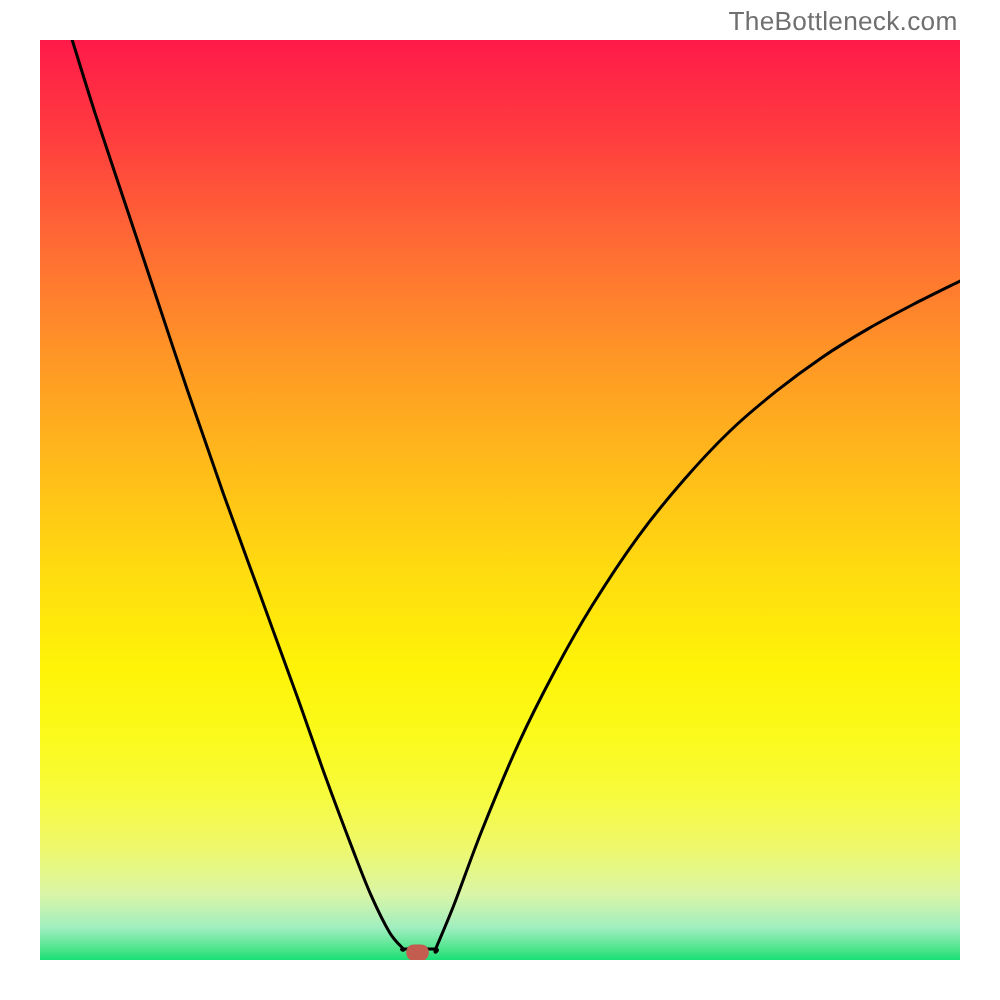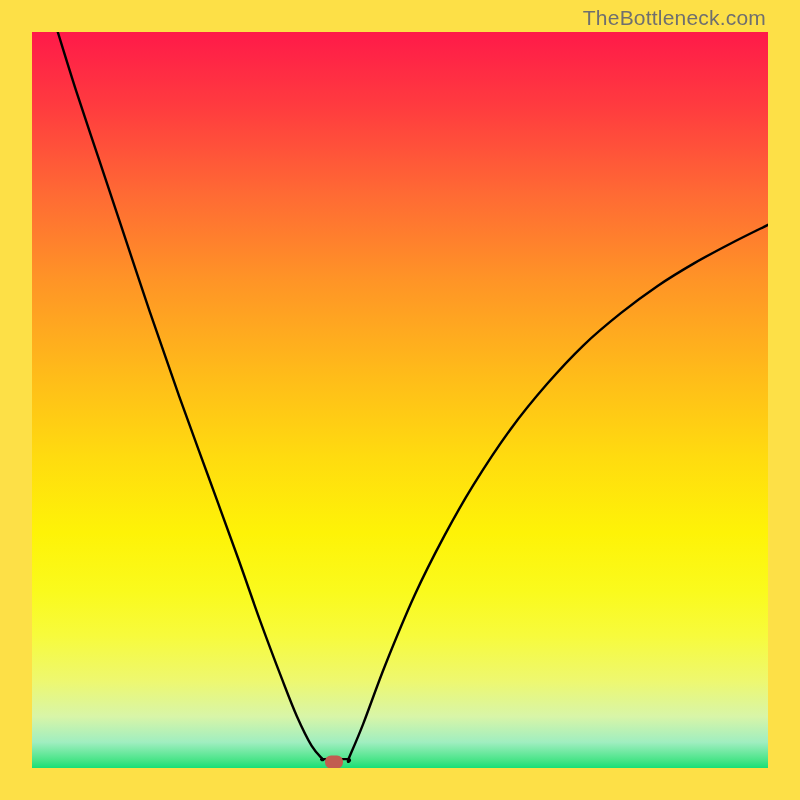--- a/index.html
+++ b/index.html
@@ -8,21 +8,21 @@
     width: 800px;
     height: 800px;
     background: #000000;
     overflow: hidden;
     font-family: Arial, Helvetica, sans-serif;
   }
   .frame {
     position: relative;
     width: 800px;
     height: 800px;
-    background: #fde047;
+    background: #ffffff;
   }
   .plot-area {
     position: absolute;
     left: 32px;
     top: 32px;
     width: 736px;
     height: 736px;
     overflow: hidden;
   }
   .gradient {

